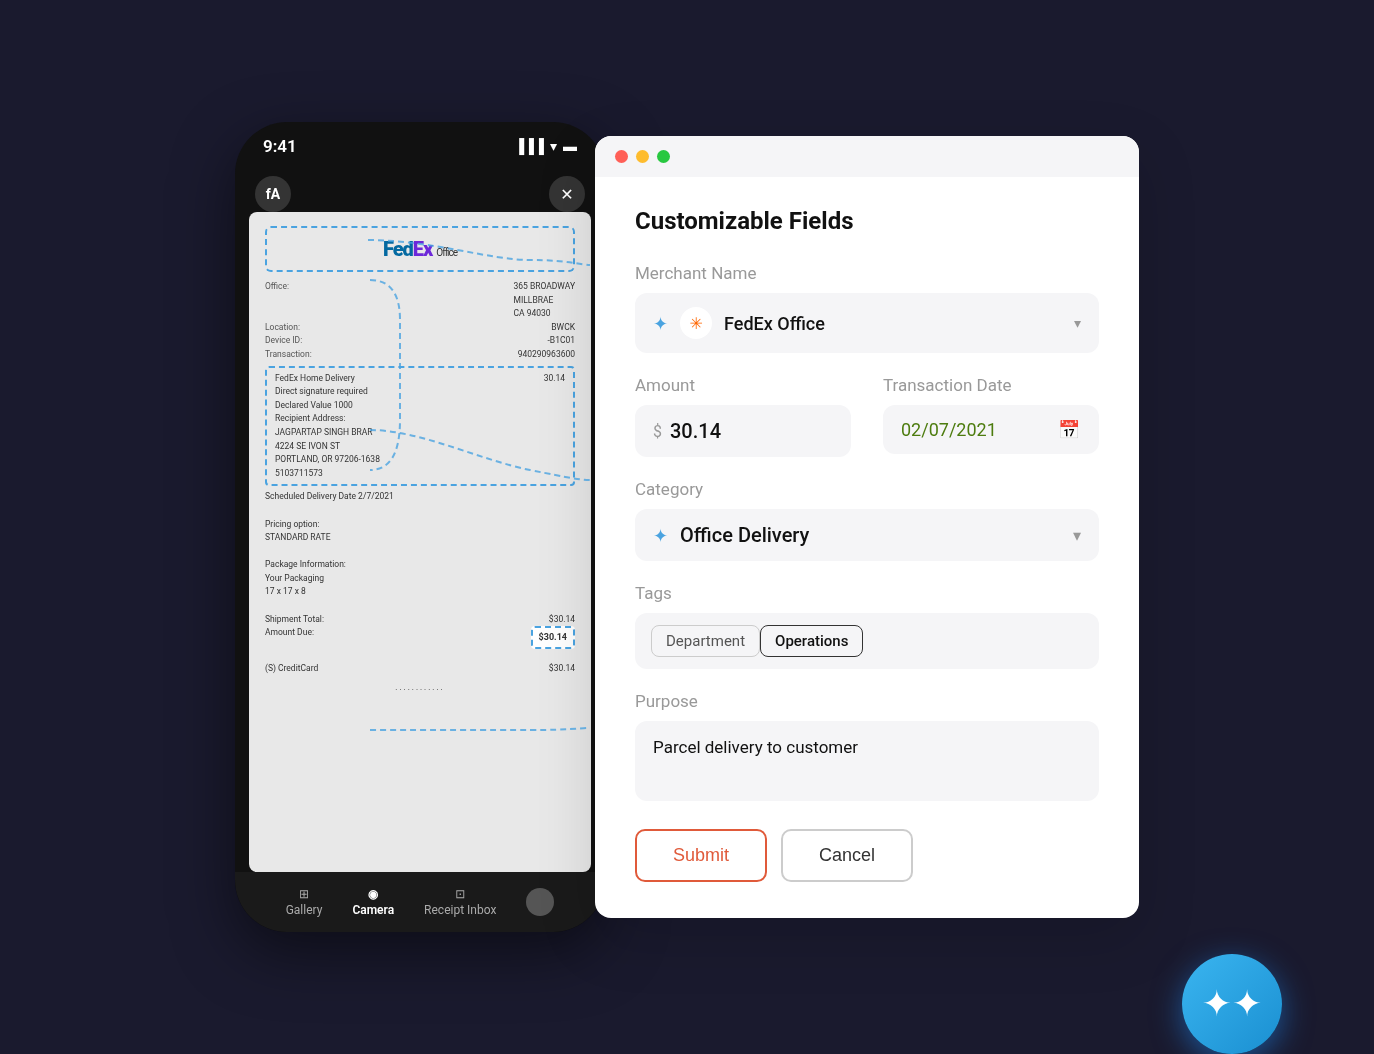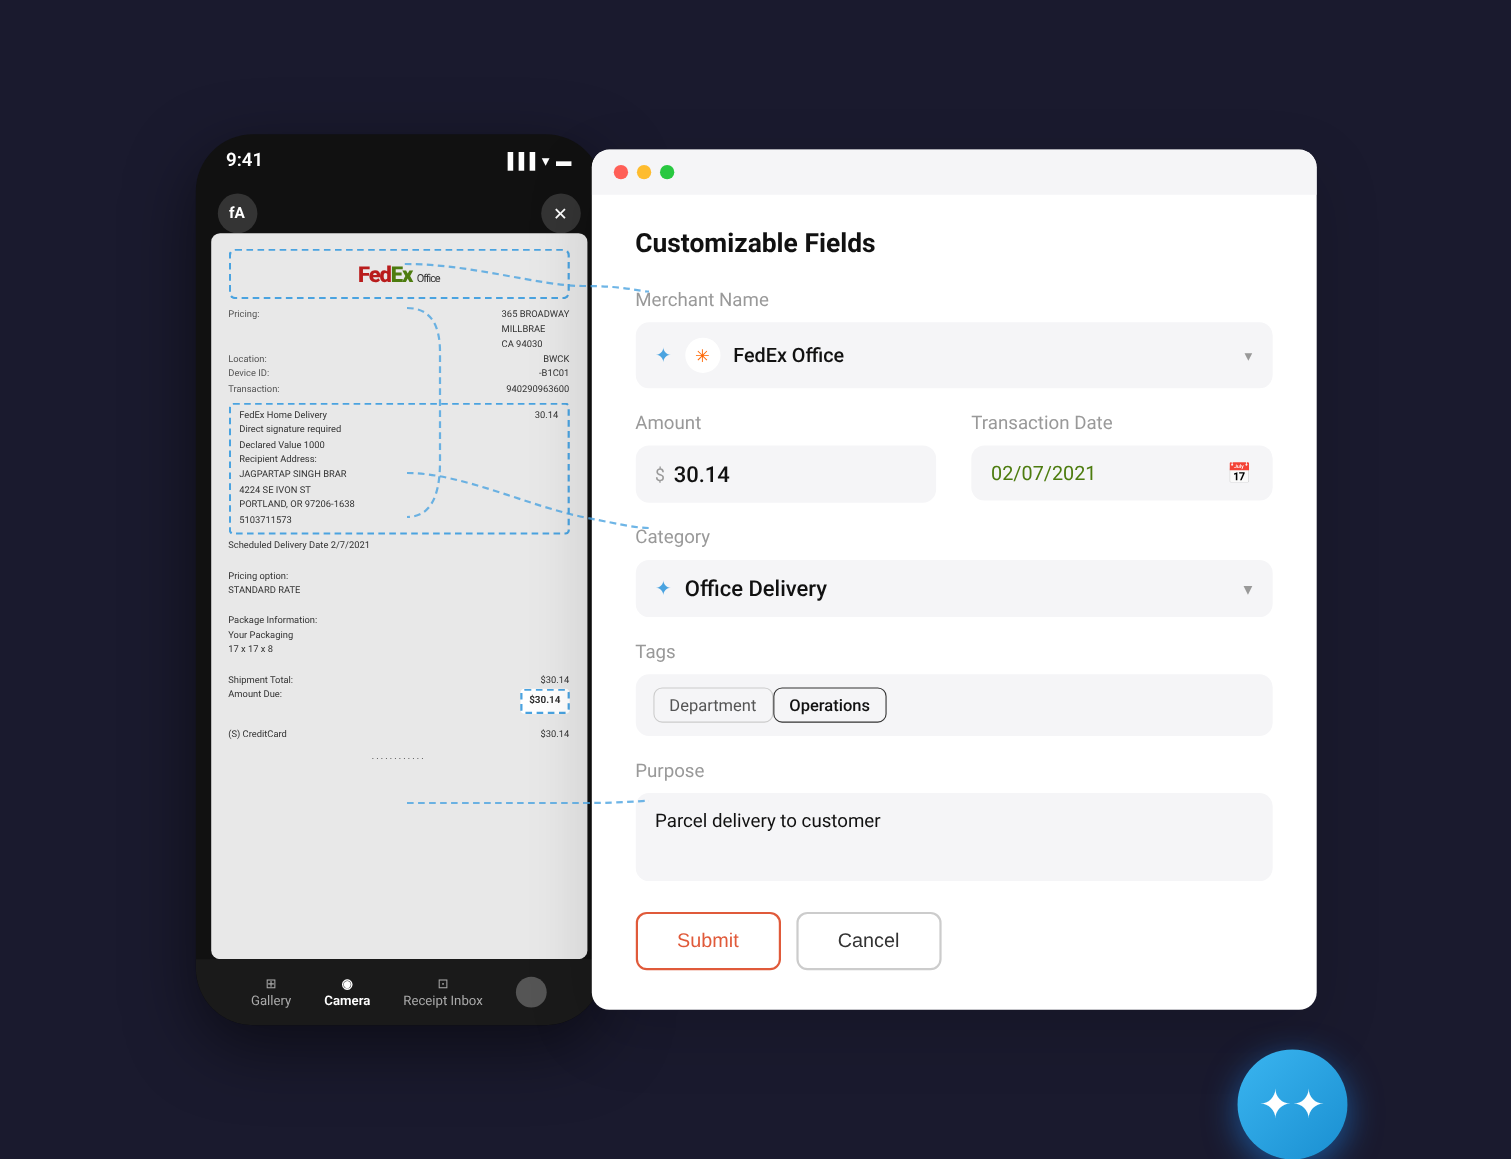--- a/index.html
+++ b/index.html
@@ -133,22 +133,22 @@
       margin-bottom: 6px;
       position: relative;
     }
 
     .fedex-logo {
       font-size: 20px;
       font-weight: 900;
       letter-spacing: -1px;
     }
 
-    .fedex-logo .fed { color: #b91c1c; }
-    .fedex-logo .ex { color: #4d7c0f; }
+    .fedex-logo .fed { color: #0369a1; }
+    .fedex-logo .ex { color: #6d28d9; }
     .fedex-logo .office-sm { color: #333; font-size: 10px; font-weight: 400; }
 
     .receipt-dashed-box {
       border: 2px dashed #4aa3e0;
       border-radius: 6px;
       padding: 6px 10px;
       margin-bottom: 8px;
     }
 
     .receipt-body {
@@ -230,21 +230,21 @@
       box-shadow: 0 8px 30px rgba(30, 144, 255, 0.5);
     }
 
     .sparkle-icon-white {
       color: white;
       font-size: 36px;
     }
 
     
     .dialog-panel {
-      width: 659px;
+      width: 544px;
       background: #fff;
       border-radius: 16px;
       padding: 0;
       position: relative;
       z-index: 2;
       box-shadow: 0 20px 60px rgba(0,0,0,0.15);
       flex-shrink: 0;
       overflow: hidden;
     }
 
@@ -509,21 +509,21 @@
 
           <div class="receipt-dashed-box receipt-logo-area">
             <div class="fedex-logo">
               <span class="fed">Fed</span><span class="ex">Ex</span>
               <span class="office-sm"> Office</span>
             </div>
           </div>
 
           <div class="receipt-body">
             <div class="receipt-row">
-              <span class="receipt-label">Pricing:</span>
+              <span class="receipt-label">Office:</span>
               <span>365 BROADWAY<br>MILLBRAE<br>CA 94030</span>
             </div>
             <div class="receipt-row">
               <span class="receipt-label">Location:</span>
               <span>BWCK</span>
             </div>
             <div class="receipt-row">
               <span class="receipt-label">Device ID:</span>
               <span>-B1C01</span>
             </div>

